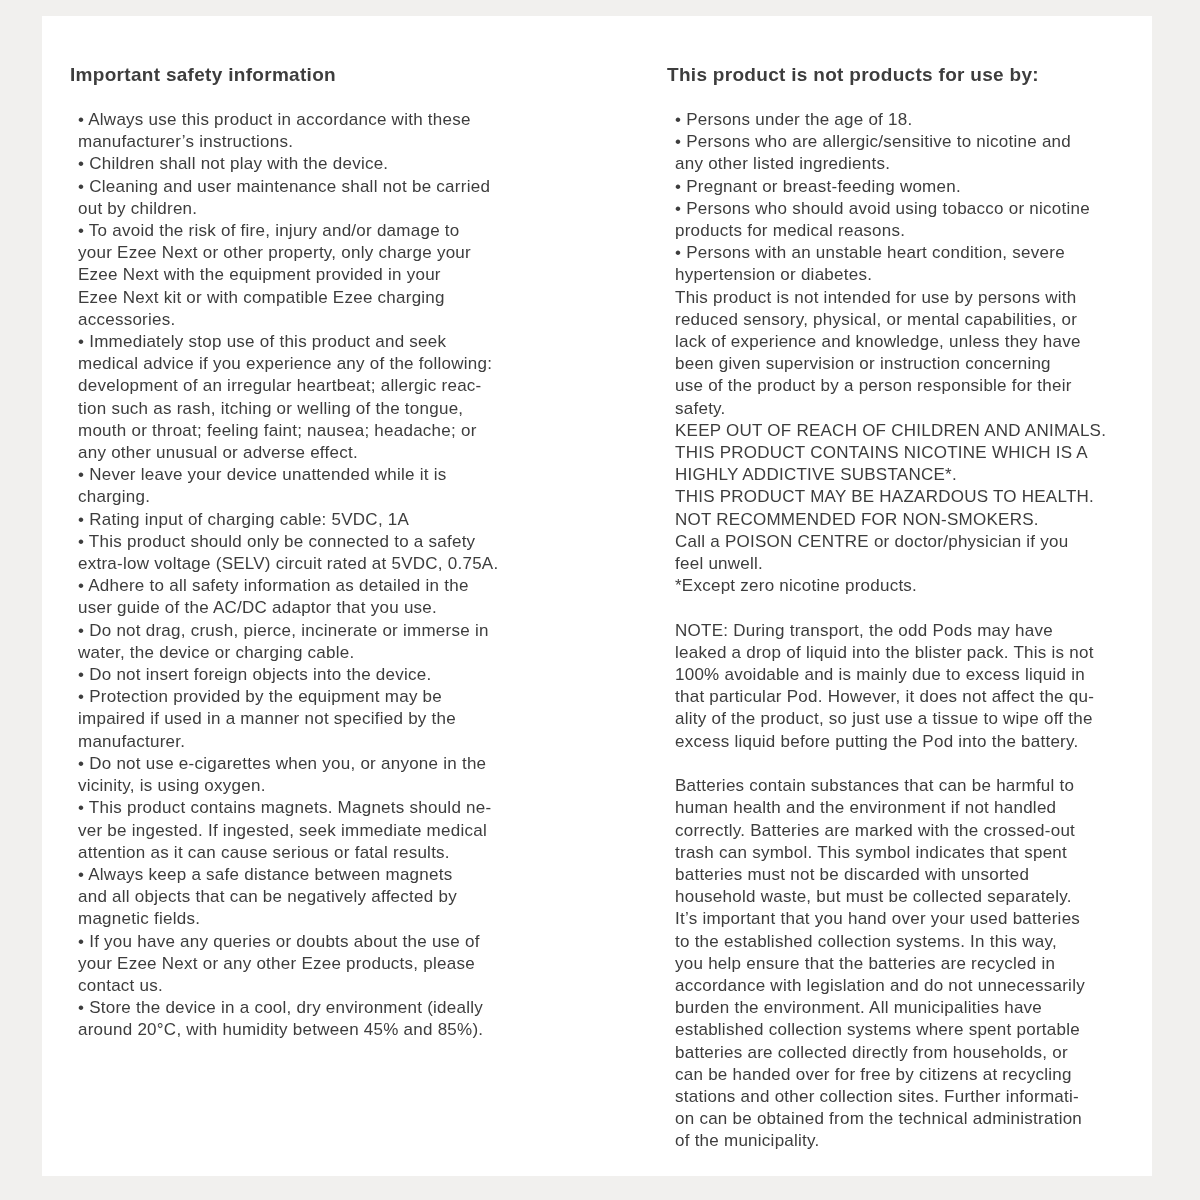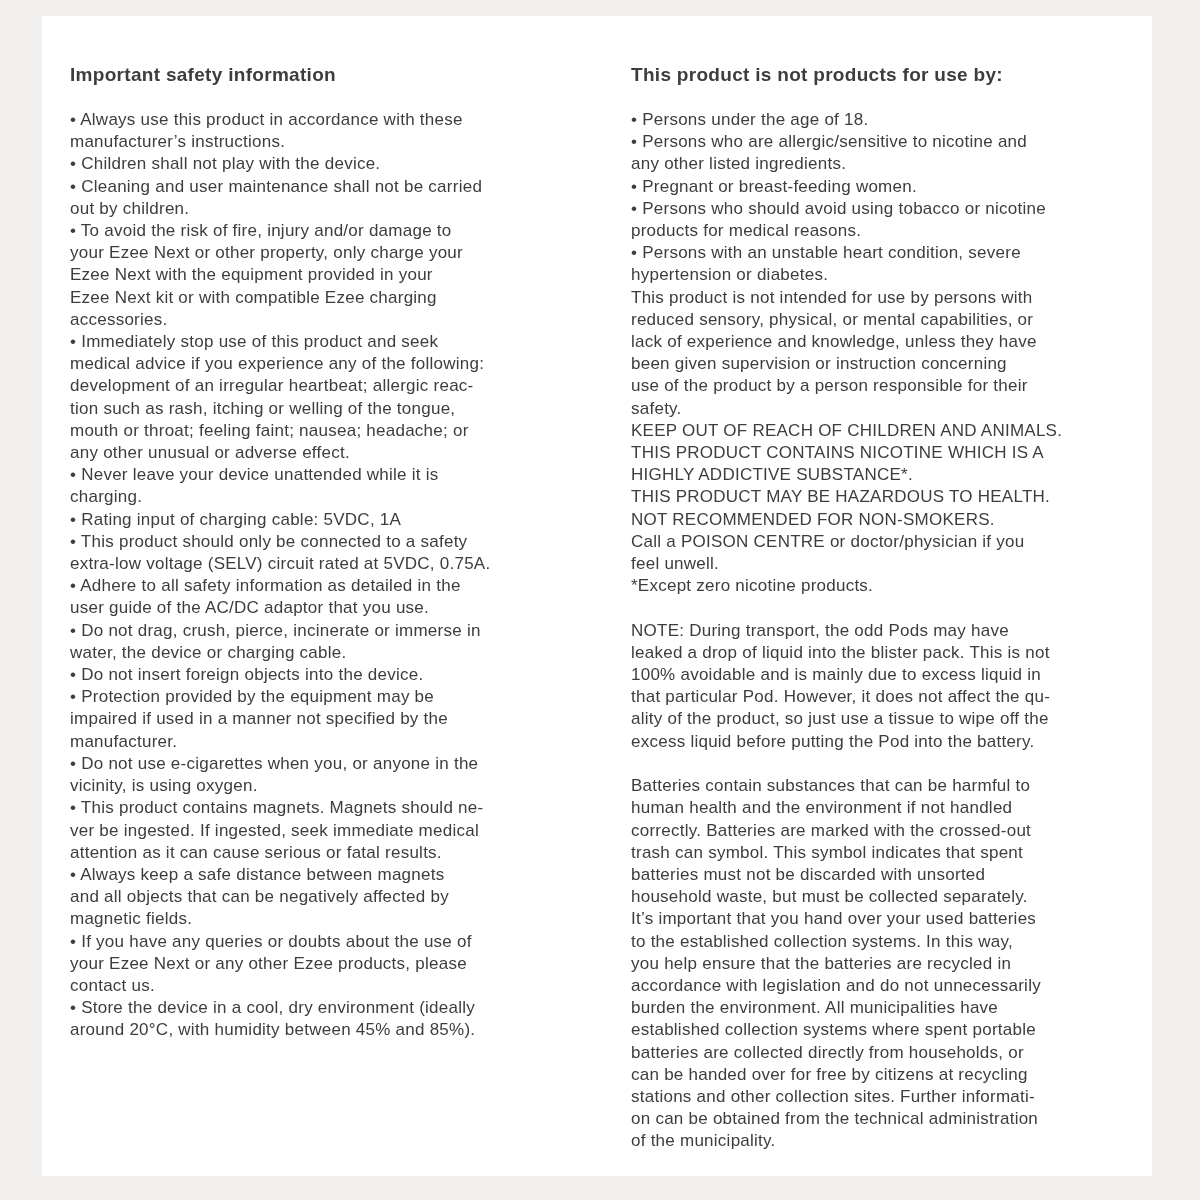--- a/index.html
+++ b/index.html
@@ -25,40 +25,41 @@
     position: absolute;
     left: 42px;
     top: 16px;
     width: 1110px;
     height: 1160px;
     background: var(--card);
   }
   .content {
     display: flex;
     padding: 47px 28px 0 28px;
-    gap: 68px;
+    gap: 104px;
   }
   .col {
     width: 493px;
     flex: 0 0 auto;
   }
   .col-heading {
     font-size: 19px;
     font-weight: bold;
     line-height: 23px;
     letter-spacing: 0.3px;
     color: var(--text);
     margin-bottom: 23px;
   }
   .col-body {
     font-size: 17px;
     line-height: 22.2px;
     letter-spacing: 0.25px;
     color: var(--text);
     white-space: pre-line;
+    margin-left: 8px;
   }
 </style>
 </head>
 <body>
 
 <div class="page">
   <div class="card">
     <div class="content">
 
       <div class="col">

